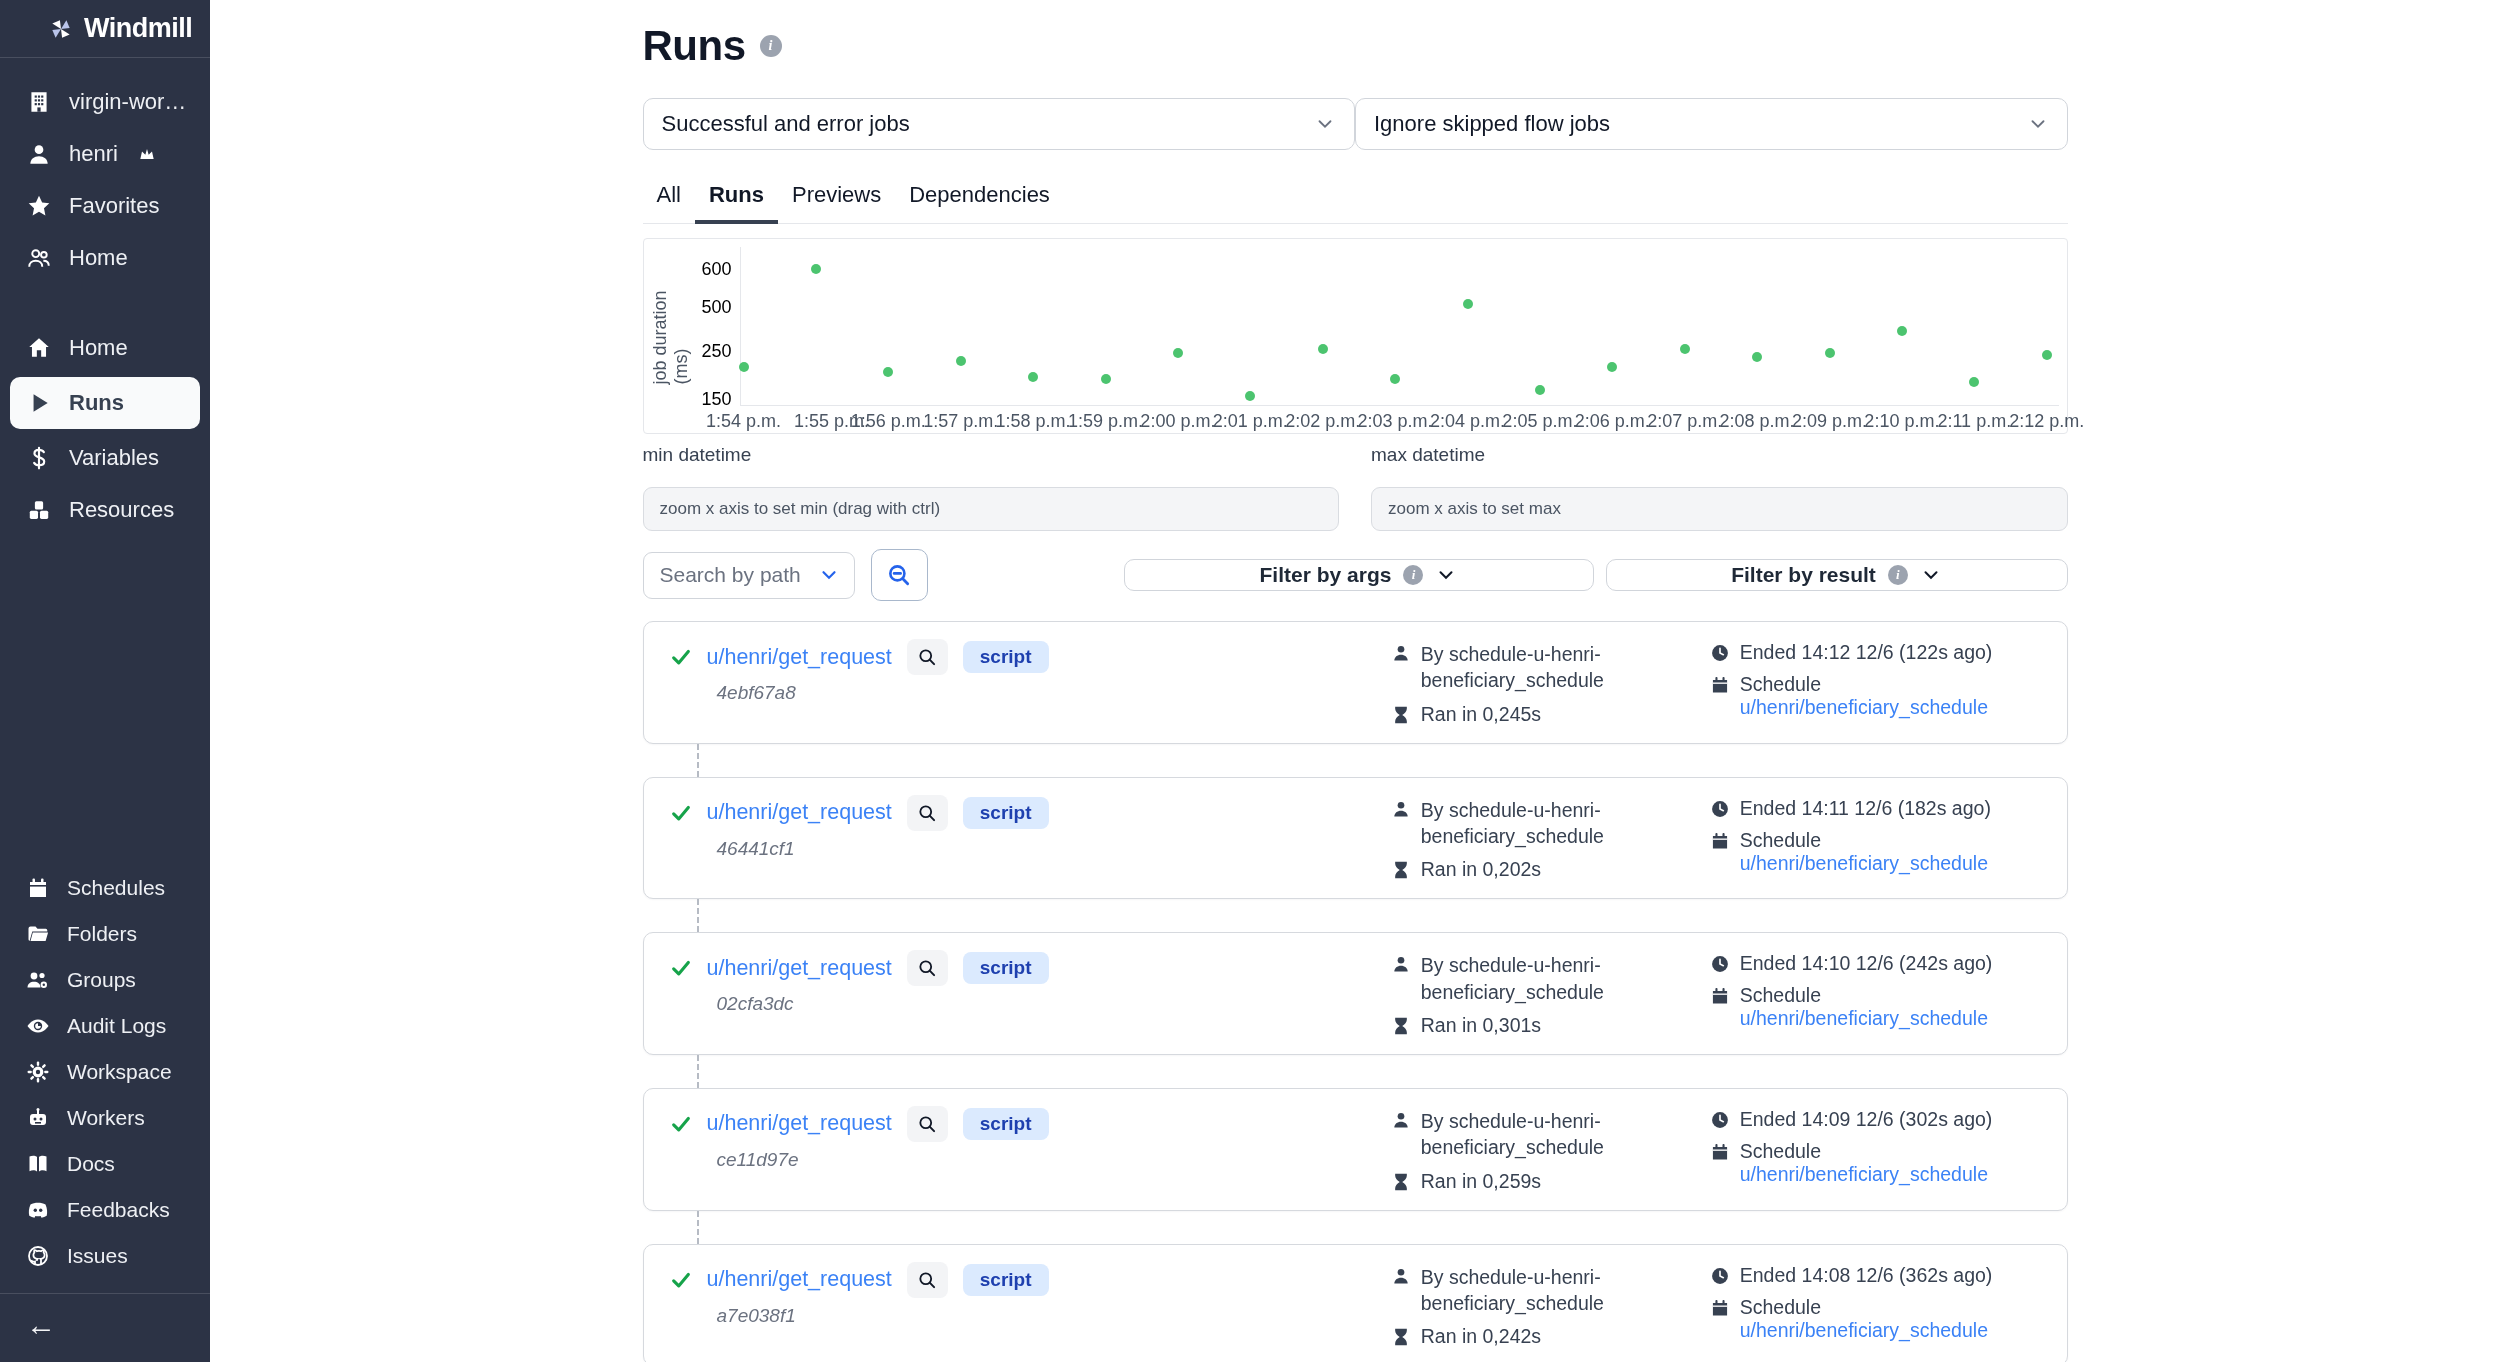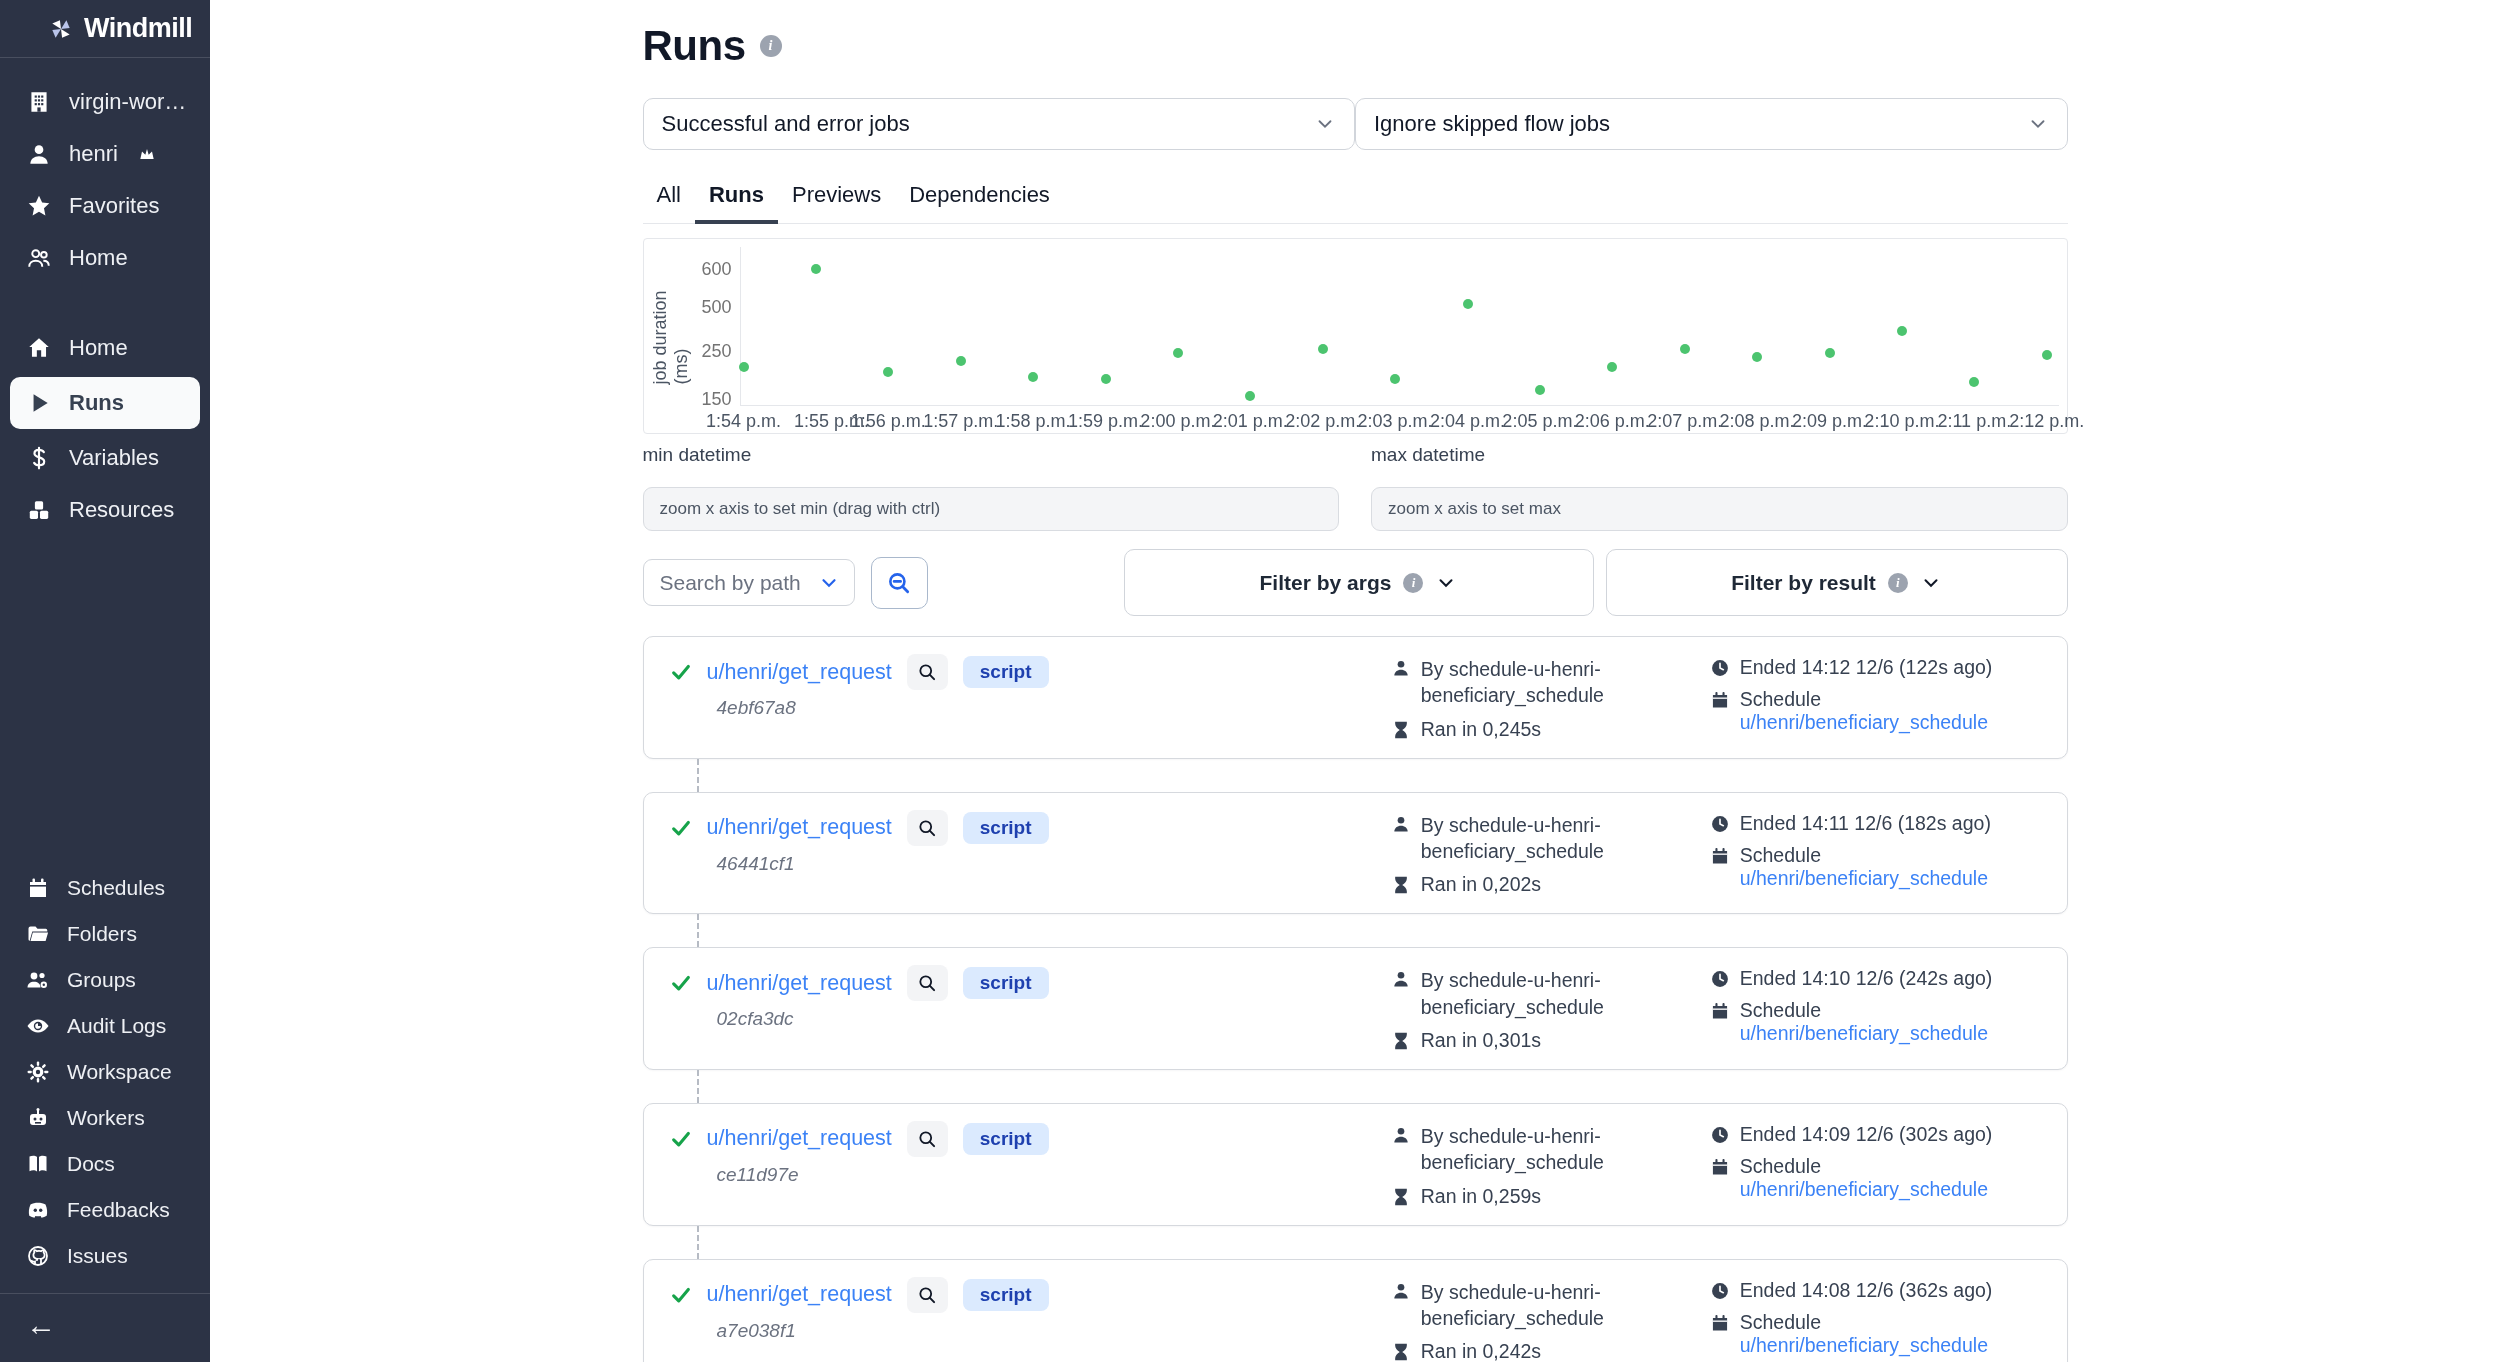--- a/index.html
+++ b/index.html
@@ -34,38 +34,38 @@
   .select-row { display: flex; margin-top: 28px; }
   .ui-select { flex: 1; height: 52px; border: 1px solid #d1d5db; border-radius: 10px; background: #fff; display: flex; align-items: center; justify-content: space-between; padding: 0 18px; font-size: 22px; color: #111827; cursor: pointer; }
 
   .tabs-row { display: flex; margin-top: 24px; border-bottom: 1px solid #e5e7eb; }
   .tab { font-size: 22px; color: #111827; padding: 8px 14px 12px 14px; cursor: pointer; }
   .tab.active { font-weight: 700; border-bottom: 4px solid #374151; margin-bottom: -1px; }
 
   
   .chart-card { margin-top: 14px; border: 1px solid #e5e7eb; border-radius: 4px; height: 196px; position: relative; background: #fff; }
   .y-axis-label { position: absolute; left: 6px; top: 50%; transform: translateY(-50%) rotate(180deg); writing-mode: vertical-rl; font-size: 18px; color: #4b5563; }
-  .ytick { position: absolute; width: 52px; text-align: right; font-size: 18px; color: #737373; left: 36px; transform: translateY(-50%); }
+  .ytick { position: absolute; width: 52px; text-align: right; font-size: 18px; color: #000000; left: 36px; transform: translateY(-50%); }
   .xtick { position: absolute; top: 172px; transform: translateX(-50%); font-size: 18px; color: #4b5563; white-space: nowrap; }
   .plot-axis-x { position: absolute; left: 96px; right: 8px; top: 166px; border-top: 1px solid #e5e7eb; }
   .plot-axis-y { position: absolute; left: 96px; top: 8px; height: 158px; border-left: 1px solid #e5e7eb; }
   .dot { position: absolute; width: 10px; height: 10px; border-radius: 50%; background: #4cc46f; transform: translate(-50%, -50%); }
 
   
   .dt-row { display: flex; gap: 32px; margin-top: 10px; }
   .dt-col { flex: 1; }
   .dt-label { font-size: 19px; color: #374151; margin-bottom: 21px; }
   .dt-input { width: 100%; height: 44px; background: #f4f5f7; border: 1px solid #d9dce1; border-radius: 9px; padding: 0 16px; font-size: 17px; color: #374151; font-family: "Liberation Sans", sans-serif; }
   .dt-input::placeholder { color: #4b5563; opacity: 1; }
 
   .search-row { display: flex; align-items: center; margin-top: 18px; }
   .search-select { width: 212px; height: 47px; border: 1px solid #d1d5db; border-radius: 9px; background: #fff; display: flex; align-items: center; justify-content: space-between; padding: 0 14px 0 16px; font-size: 21px; color: #6b7280; cursor: pointer; }
   .search-btn { width: 57px; height: 52px; margin-left: 16px; border: 1px solid #a9b8cc; border-radius: 10px; background: #fff; display: flex; align-items: center; justify-content: center; cursor: pointer; }
   .filter-group { margin-left: auto; display: flex; gap: 12px; }
-  .filter-btn { width: 470px; height: 67px; border: 1px solid #d1d5db; border-radius: 10px; background: #fff; display: flex; align-items: center; justify-content: center; gap: 12px; font-size: 21px; font-weight: 700; color: #1f2937; cursor: pointer; }
+  .filter-btn { width: 470px; height: 32px; border: 1px solid #d1d5db; border-radius: 10px; background: #fff; display: flex; align-items: center; justify-content: center; gap: 12px; font-size: 21px; font-weight: 700; color: #1f2937; cursor: pointer; }
   .filter-btn:last-child { width: 462px; }
 
   
   .runs-list { margin-top: 20px; }
   .run-card { border: 1px solid #d6d9de; border-radius: 10px; background: #fff; min-height: 99px; padding: 17px 10px 17px 26px; display: flex; box-shadow: 0 1px 2px rgba(16,24,40,0.04); }
   .connector { height: 33px; margin-left: 54px; width: 0; border-left: 2px dashed #b6bbc4; }
   .rc-col1 { flex: 0 0 52%; }
   .rc-line1 { display: flex; align-items: center; gap: 15px; }
   .check { flex: none; width: 22px; height: 22px; }
   .run-path { font-size: 21.5px; color: #3b82f6; font-weight: 500; text-decoration: none; cursor: pointer; }

